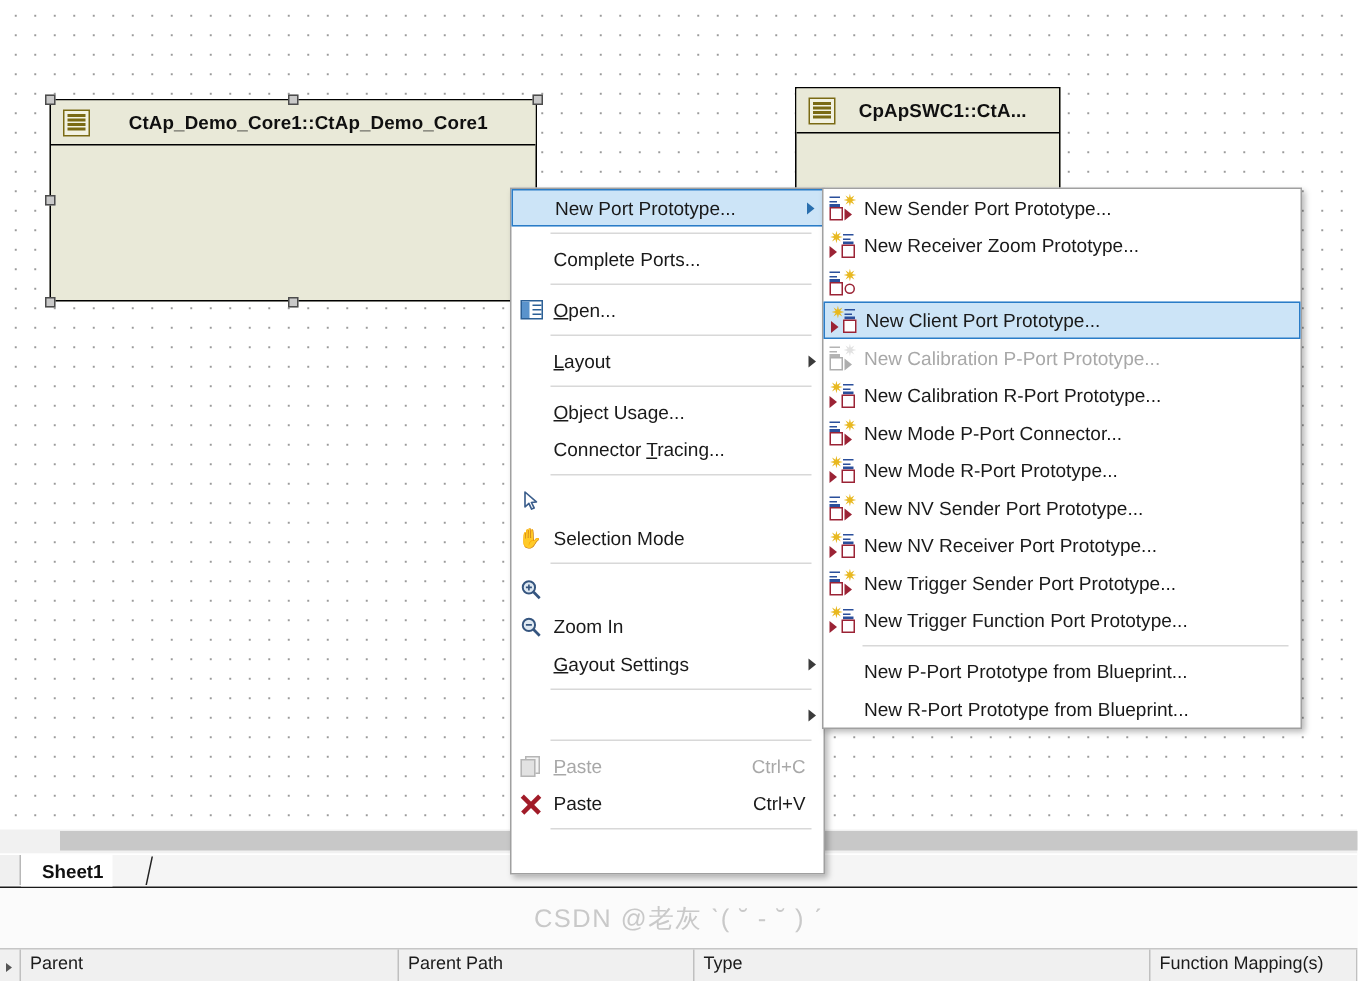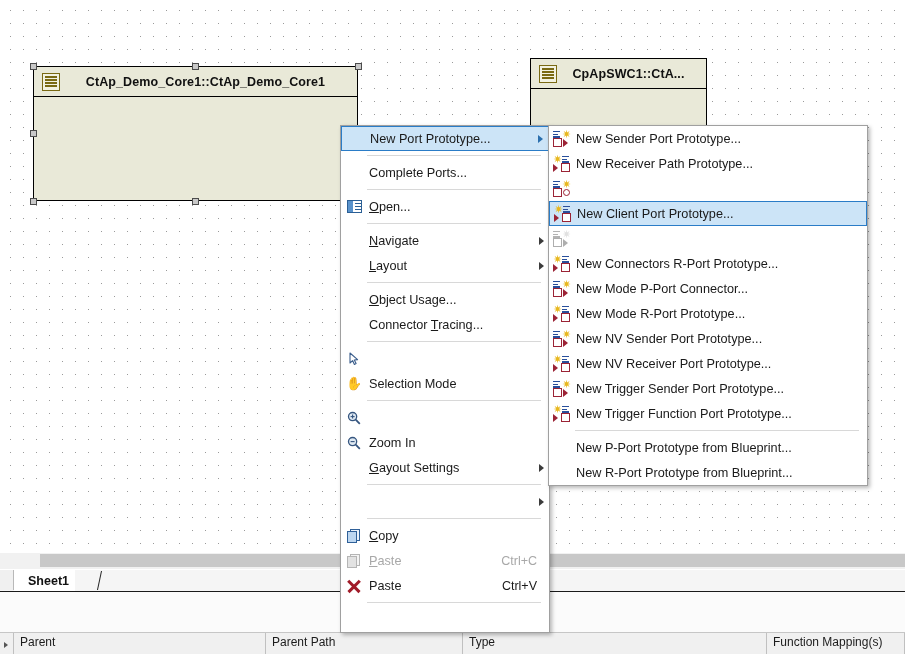--- a/index.html
+++ b/index.html
@@ -241,25 +241,20 @@
     <span class="gutter">
         <span class="ico ico-open"></span>
       </span>
     <span class="lbl"><span class="ul">O</span><span>pen...</span></span>
   </div>
 
   <div class="sep"></div>
 
   <div class="mi">
     <span class="gutter"></span>
-    <span class="lbl"><span class="ul">N</span><span>avigate</span></span>
-    <span class="arr"></span>
-  </div>
-  <div class="mi">
-    <span class="gutter"></span>
     <span class="lbl"><span class="ul">L</span><span>ayout</span></span>
     <span class="arr"></span>
   </div>
 
   <div class="sep"></div>
 
   <div class="mi">
     <span class="gutter"></span>
     <span class="lbl"><span class="ul">O</span><span>bject Usage...</span></span>
   </div>
@@ -317,30 +312,20 @@
   <div class="sep"></div>
 
   <div class="mi">
     <span class="gutter"></span>
     <span class="lbl"></span>
     <span class="arr"></span>
   </div>
 
   <div class="sep"></div>
 
-  <div class="mi">
-    <span class="gutter">
-        <span class="ico-copy">
-          <i class="b"></i>
-          <i class="f"></i>
-        </span>
-      </span>
-    <span class="lbl"><span class="ul">C</span><span>opy</span></span>
-    <span class="acc"></span>
-  </div>
   <div class="mi disabled">
     <span class="gutter">
         <span class="ico-copy dis">
           <i class="b"></i>
           <i class="f"></i>
         </span>
       </span>
     <span class="lbl"><span class="ul">P</span><span>aste</span></span>
     <span class="acc">Ctrl+C</span>
   </div>
@@ -388,21 +373,21 @@
         <span class="pi-star" style="left:0;top:0;">✷</span>
         <span class="pi-lines" style="left:9px;top:1px;">
             <em style="width:7px"></em>
             <em style="width:5px"></em>
             <em style="width:7px"></em>
           </span>
         <span class="pi-tri" style="left:0;top:9px;border-left-color:#9b2335;"></span>
         <span class="pi-box" style="left:8px;top:8px;"></span>
       </span>
     </span>
-    <span class="lbl">New Receiver Path Prototype...</span>
+    <span class="lbl">New Receiver Zoom Prototype...</span>
   </div>
 
   <div class="mi">
     <span class="gutter">
       <span class="portico">
         <span class="pi-lines" style="left:0;top:1px;">
             <em style="width:7px"></em>
             <em style="width:5px"></em>
             <em style="width:7px"></em>
           </span>
@@ -435,36 +420,37 @@
         <span class="pi-lines" style="left:0;top:1px;">
             <em style="width:7px"></em>
             <em style="width:5px"></em>
             <em style="width:7px"></em>
           </span>
         <span class="pi-star" style="left:9px;top:0;">✷</span>
         <span class="pi-box" style="left:0;top:8px;"></span>
         <span class="pi-tri" style="left:10px;top:9px;border-left-color:#9b2335;"></span>
       </span>
     </span>
+    <span class="lbl">New Calibration P-Port Prototype...</span>
   </div>
 
   <div class="mi">
     <span class="gutter">
       <span class="portico">
         <span class="pi-star" style="left:0;top:0;">✷</span>
         <span class="pi-lines" style="left:9px;top:1px;">
             <em style="width:7px"></em>
             <em style="width:5px"></em>
             <em style="width:7px"></em>
           </span>
         <span class="pi-tri" style="left:0;top:9px;border-left-color:#9b2335;"></span>
         <span class="pi-box" style="left:8px;top:8px;"></span>
       </span>
     </span>
-    <span class="lbl">New Connectors R-Port Prototype...</span>
+    <span class="lbl">New Calibration R-Port Prototype...</span>
   </div>
 
   <div class="mi">
     <span class="gutter">
       <span class="portico">
         <span class="pi-lines" style="left:0;top:1px;">
             <em style="width:7px"></em>
             <em style="width:5px"></em>
             <em style="width:7px"></em>
           </span>

